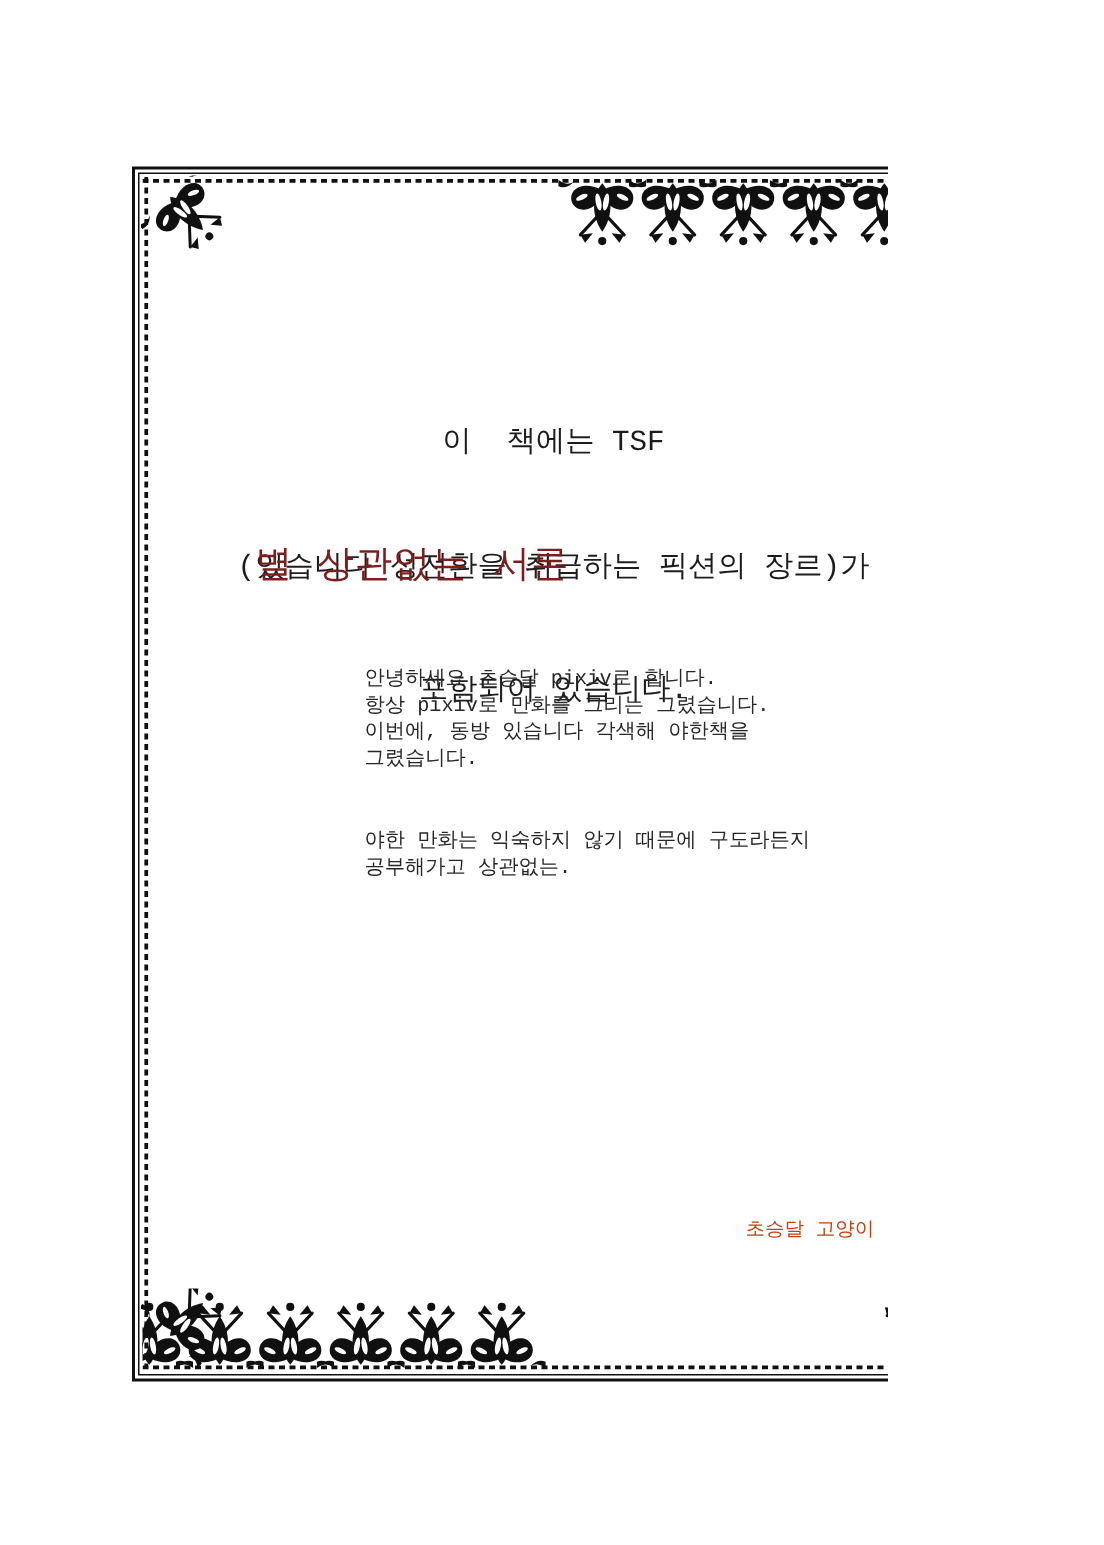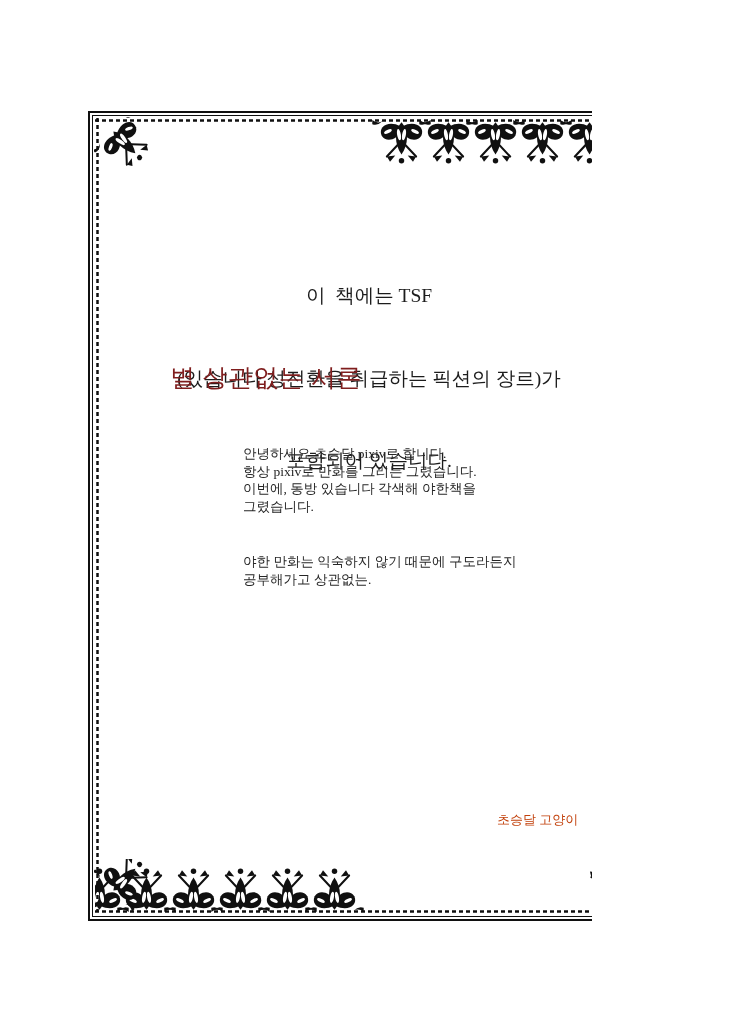--- a/index.html
+++ b/index.html
@@ -5,21 +5,21 @@
   html, body {
     margin: 0;
     padding: 0;
     background: #ffffff;
   }
   .page {
     position: relative;
     width: 592px;
     height: 1030px;
     background: #ffffff;
-    font-family: Liberation Serif, serif;
+    font-family: Liberation Mono, monospace;
     color: #1b1b1b;
     overflow: hidden;
   }
   
   .frame {
     position: absolute;
     left: 88px;
     top: 111px;
     width: 562px;
     height: 810px;

